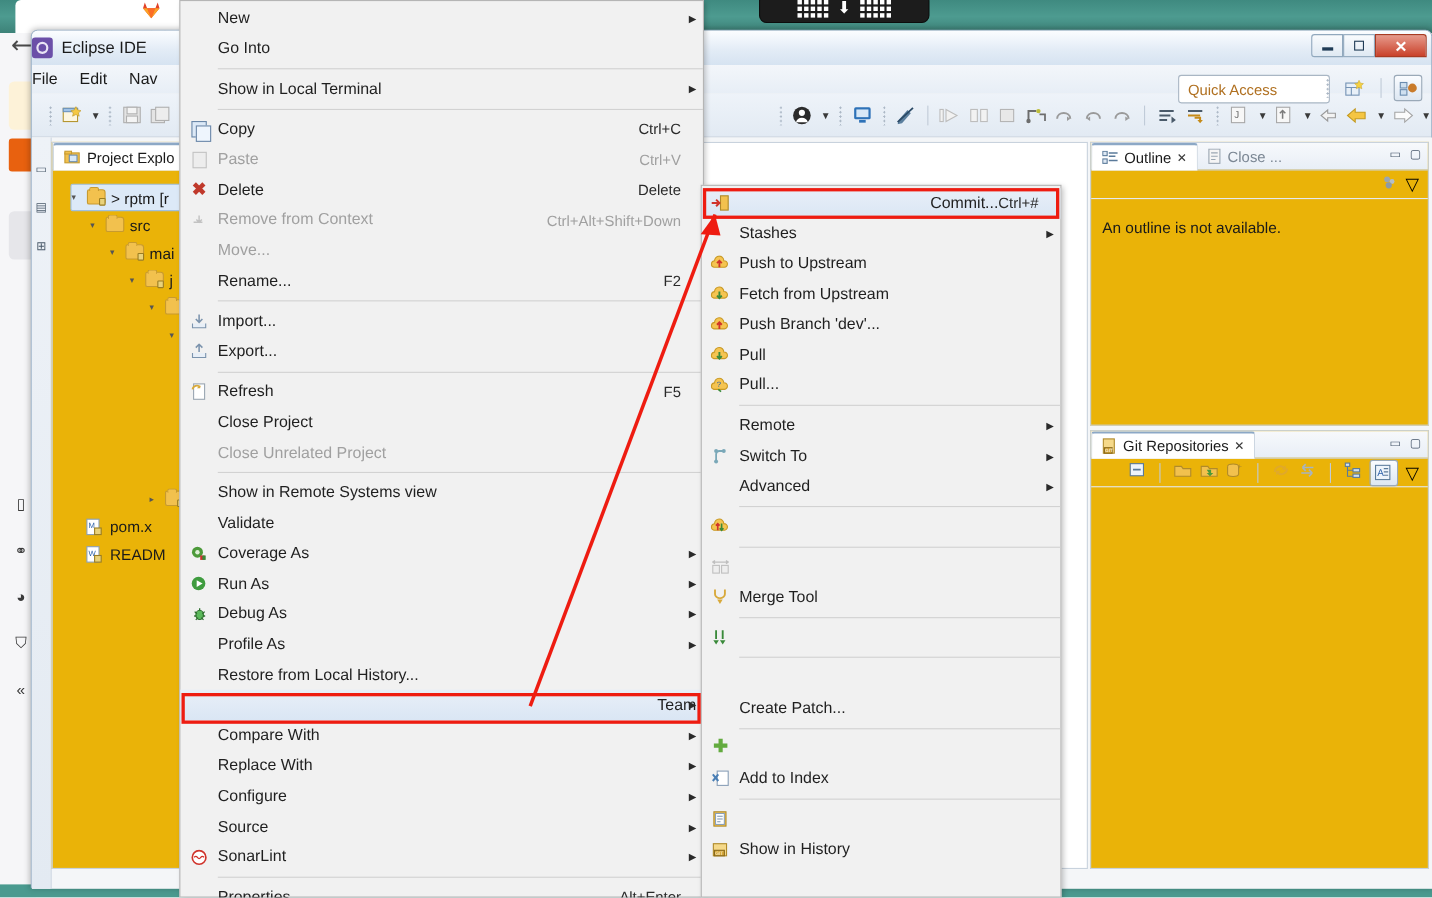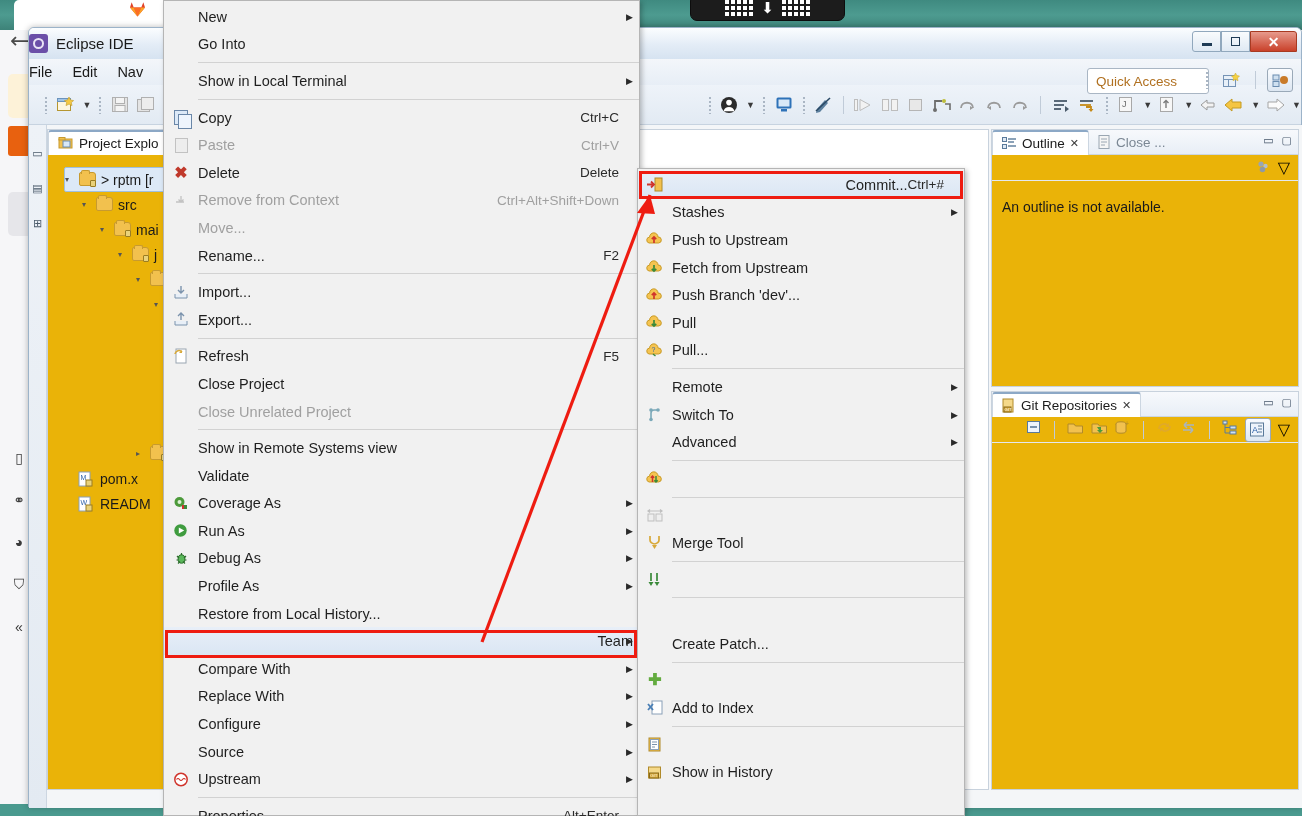--- a/index.html
+++ b/index.html
@@ -123,21 +123,21 @@
   .tb { display:flex; align-items:center; justify-content:center;
         height: 26px; min-width: 22px; color:#4a5a6a; font-size:13px; }
   .tb-sep { width:1px; height:18px; background:#c0cbd8; margin:0 5px;}
   .tb-dots { width: 4px; height: 18px; margin: 0 3px;
       background-image: radial-gradient(#aab6c4 1px, transparent 1px);
       background-size: 4px 4px; }
   .caret { font-size: 9px; color:#3a3a3a; margin-left:2px; }
 
   .quick-access {
     position: absolute; right: 92px; top: 40px;
-    width: 122px; height: 26px; background:#fff;
+    width: 138px; height: 26px; background:#fff;
     border: 1px solid #a9b6c4; border-radius: 3px;
     display:flex; align-items:center; padding-left:8px;
     font-size: 13.5px; color:#b07020;
   }
   .persp-btns {
     position:absolute; right: 8px; top: 40px; display:flex;
     align-items:center; gap:6px;
   }
   .persp-btn {
     width: 26px; height: 24px; display:flex; align-items:center;
@@ -904,21 +904,21 @@
       <span class="mi-label">Source</span>
       <span class="mi-arrow">▶</span>
     </div>
     <div class="mi">
       <span class="mi-icon">
         <svg width="16" height="15" viewBox="0 0 16 15">
             <circle cx="8" cy="7.5" r="6.2" fill="#fff" stroke="#d0342c" stroke-width="1.5"></circle>
             <path d="M3.5 7.5 q1.5-2 3-0 q1.5 2 3 0 q1.5-2 3 0" stroke="#d0342c" stroke-width="1.2" fill="none"></path>
           </svg>
       </span>
-      <span class="mi-label">Upstream</span>
+      <span class="mi-label">SonarLint</span>
       <span class="mi-arrow">▶</span>
     </div>
     <div class="mi-sep"></div>
     <div class="mi">
       <span class="mi-icon"></span>
       <span class="mi-label">Properties</span>
       <span class="mi-accel">Alt+Enter</span>
     </div>
   </div>
 

